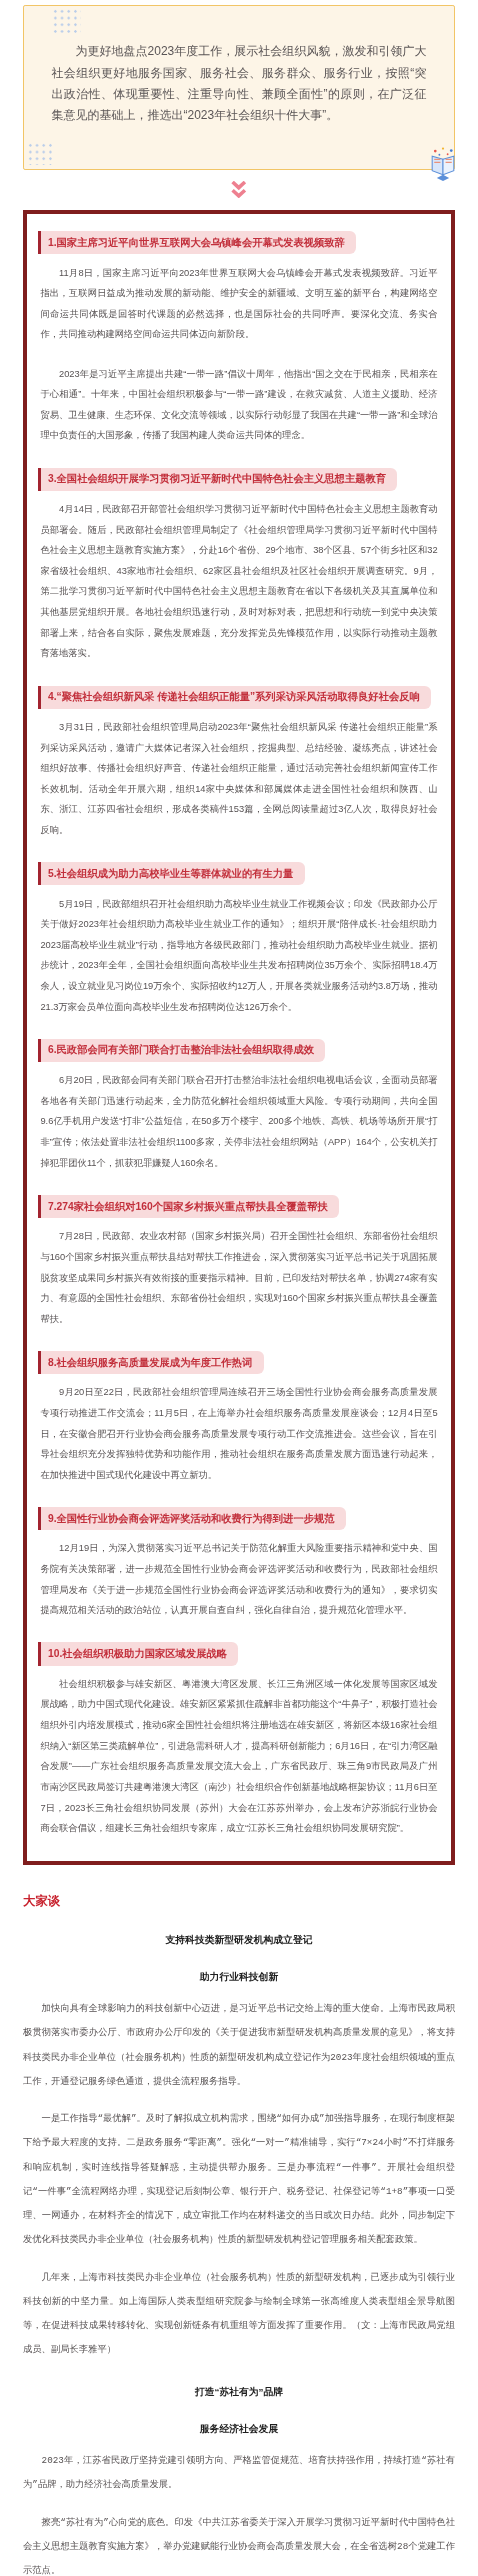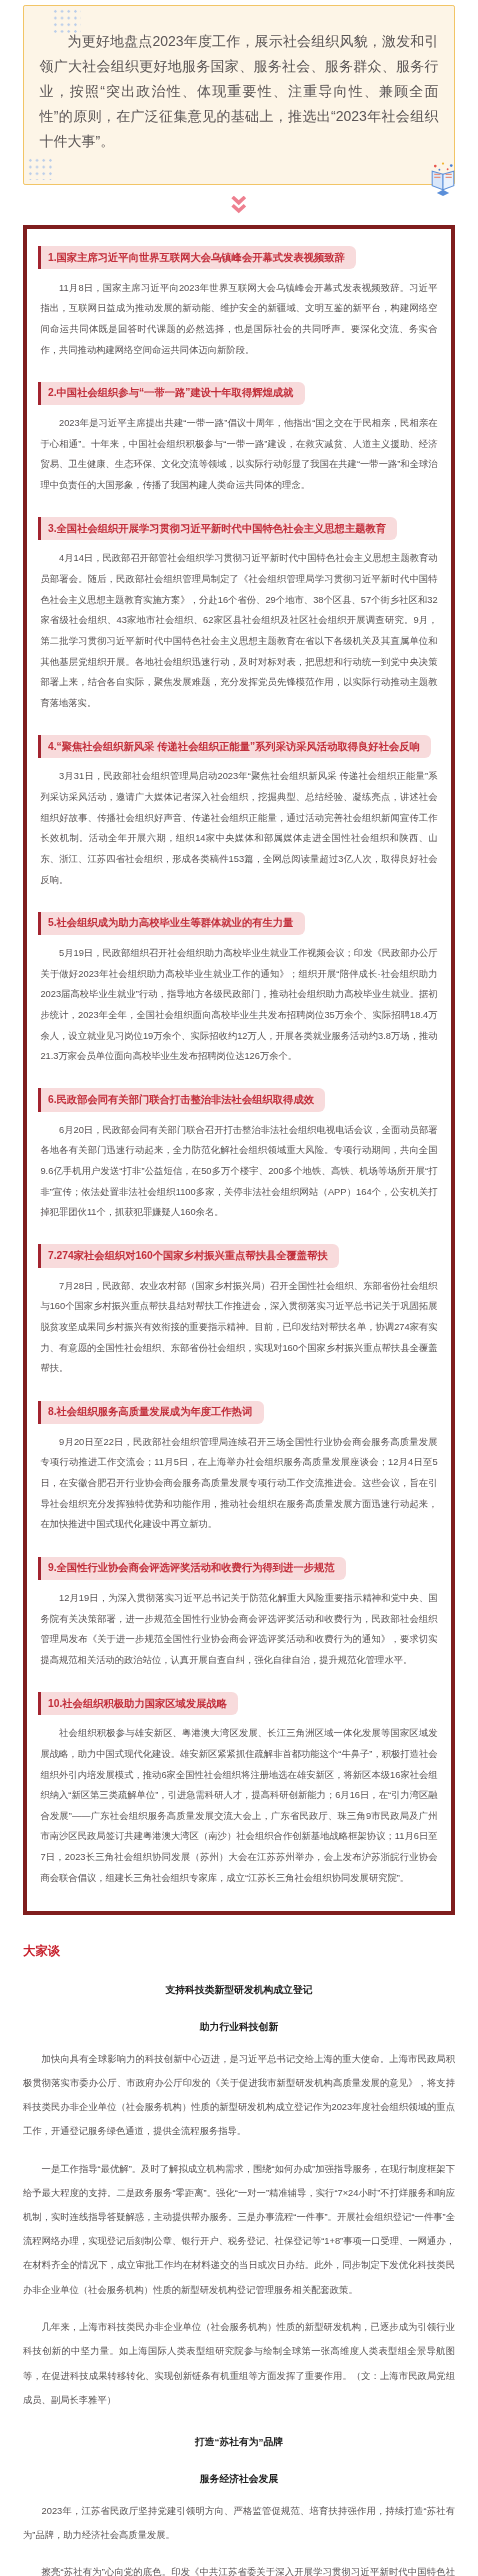--- a/index.html
+++ b/index.html
@@ -2,21 +2,21 @@
 <html style="font-size:8.2px"><head>
 <meta charset="utf-8">
 <style>
   html,body{margin:0;padding:0;background:#ffffff;}
   body{width:478px;font-family:"Liberation Sans","DejaVu Sans",sans-serif;}
   .page{width:478px;position:relative;}
 
   
   .intro-card{margin:5.2px 23px 0;background:#fdf5e7;border:1.5px solid #f2c566;border-radius:2.1px;
               padding:23px 15.5px 30px;position:relative;box-sizing:border-box;}
-  .intro-text{color:#5a5556;font-size:14px;line-height:1.78;text-align:justify;text-indent:2em;margin:0;}
+  .intro-text{color:#5a5556;font-size:12px;line-height:1.78;text-align:justify;text-indent:2em;margin:12px;}
   .dots{position:absolute;background-image:radial-gradient(#b9cdea 1.1px,transparent 1.4px);
         background-size:6.7px 6.7px;}
   .dots.tl{top:2.1px;left:28px;width:29px;height:27px;}
   .dots.bl{left:2.6px;bottom:4.1px;width:25px;height:23px;}
   .book-icon{position:absolute;right:-4.1px;bottom:-12.4px;width:30px;height:34px;}
 
   
   .chevron-wrap{text-align:center;margin:11.3px 0 9.3px;}
 
   
@@ -25,21 +25,21 @@
   .event-title{display:inline-block;border-left:3.6px solid #a32430;background:#f8dbdc;
                border-radius:0 6.2px 6.2px 0;padding:3.6px 11.3px 3.6px 6.7px;color:#c22f3b;
                font-weight:bold;font-size:10.3px;line-height:1.55;margin:3.1px 0 0;}
   .event-body{color:#565152;font-size:9.3px;line-height:2.22;text-align:justify;text-indent:2em;
               margin:8.2px 2.1px 18.5px;}
 
   
   .talks-title{margin:28px 0 0 23px;color:#c8232f;font-size:12.4px;font-weight:bold;}
   .article{margin:12px 23px;}
   .article-h{text-align:center;color:#1e1e1e;font-weight:bold;font-size:9.8px;margin:23px 0 0;line-height:1.4;}
-  .article p{color:#565152;font-size:9.3px;line-height:2.6;text-align:justify;text-indent:2em;margin:13.4px 0 0;}
+  .article p{color:#565152;font-size:9.3px;line-height:2.6;text-align:justify;text-indent:2em;margin:13.4px 0 0;font-family:Liberation Mono, monospace;}
 </style>
 </head>
 <body>
 
 <div class="page">
 
   <div class="intro-card">
     <div class="dots tl"></div>
     <div class="dots bl"></div>
     <p class="intro-text">为更好地盘点2023年度工作，展示社会组织风貌，激发和引领广大社会组织更好地服务国家、服务社会、服务群众、服务行业，按照“突出政治性、体现重要性、注重导向性、兼顾全面性”的原则，在广泛征集意见的基础上，推选出“2023年社会组织十件大事”。</p>
@@ -65,21 +65,20 @@
     </svg>
   </div>
 
   <div class="events-card">
     <div class="event-item">
       <div class="event-title">1.国家主席习近平向世界互联网大会乌镇峰会开幕式发表视频致辞</div>
       <p class="event-body">11月8日，国家主席习近平向2023年世界互联网大会乌镇峰会开幕式发表视频致辞。习近平指出，互联网日益成为推动发展的新动能、维护安全的新疆域、文明互鉴的新平台，构建网络空间命运共同体既是回答时代课题的必然选择，也是国际社会的共同呼声。要深化交流、务实合作，共同推动构建网络空间命运共同体迈向新阶段。</p>
     </div>
 
     <div class="event-item">
-      <div class="event-title">2.中国社会组织参与“一带一路”建设十年取得辉煌成就</div>
       <p class="event-body">2023年是习近平主席提出共建“一带一路”倡议十周年，他指出“国之交在于民相亲，民相亲在于心相通”。十年来，中国社会组织积极参与“一带一路”建设，在救灾减贫、人道主义援助、经济贸易、卫生健康、生态环保、文化交流等领域，以实际行动彰显了我国在共建“一带一路”和全球治理中负责任的大国形象，传播了我国构建人类命运共同体的理念。</p>
     </div>
 
     <div class="event-item">
       <div class="event-title">3.全国社会组织开展学习贯彻习近平新时代中国特色社会主义思想主题教育</div>
       <p class="event-body">4月14日，民政部召开部管社会组织学习贯彻习近平新时代中国特色社会主义思想主题教育动员部署会。随后，民政部社会组织管理局制定了《社会组织管理局学习贯彻习近平新时代中国特色社会主义思想主题教育实施方案》，分赴16个省份、29个地市、38个区县、57个街乡社区和32家省级社会组织、43家地市社会组织、62家区县社会组织及社区社会组织开展调查研究。9月，第二批学习贯彻习近平新时代中国特色社会主义思想主题教育在省以下各级机关及其直属单位和其他基层党组织开展。各地社会组织迅速行动，及时对标对表，把思想和行动统一到党中央决策部署上来，结合各自实际，聚焦发展难题，充分发挥党员先锋模范作用，以实际行动推动主题教育落地落实。</p>
     </div>
 
     <div class="event-item">
       <div class="event-title">4.“聚焦社会组织新风采 传递社会组织正能量”系列采访采风活动取得良好社会反响</div>

